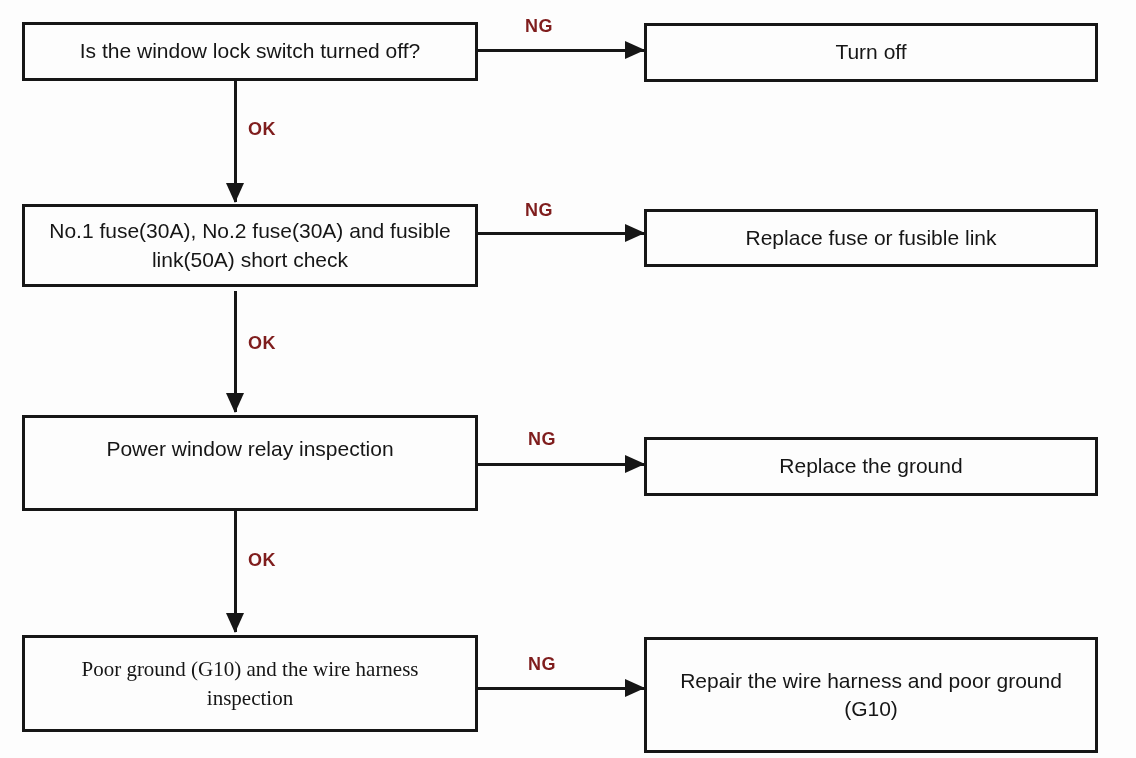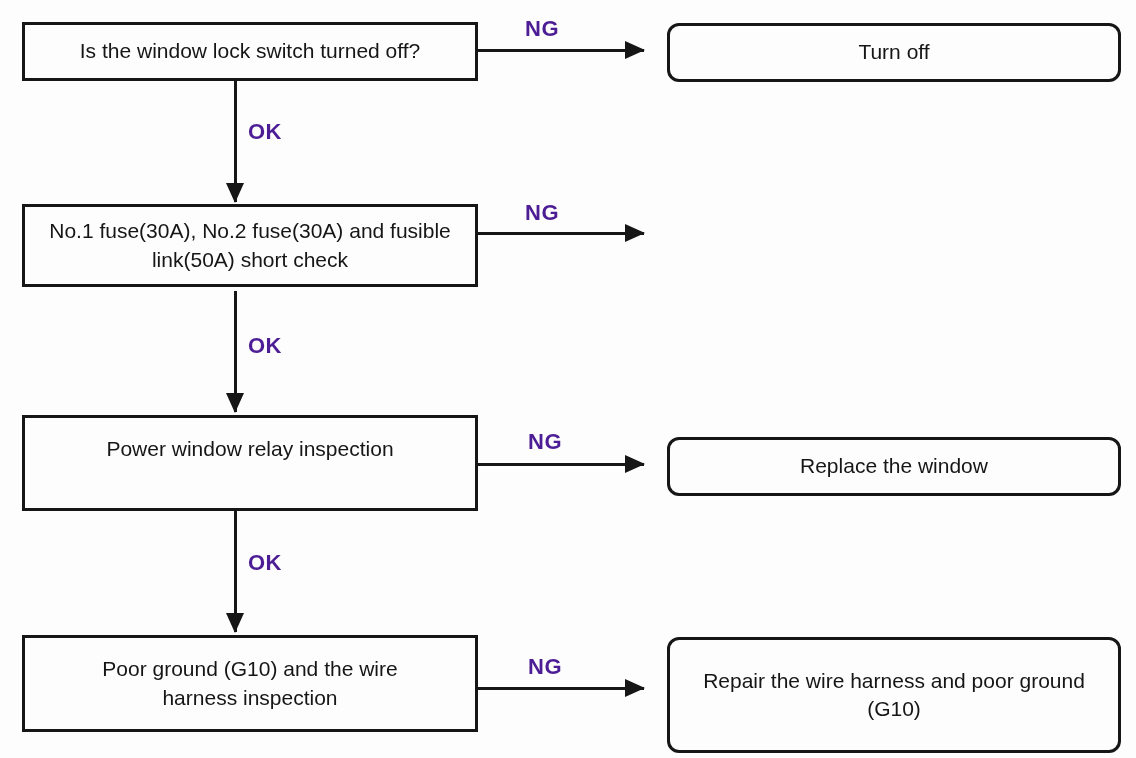--- a/index.html
+++ b/index.html
@@ -26,34 +26,34 @@
     align-items: center;
     justify-content: center;
     text-align: center;
     font-size: 21px;
     line-height: 1.35;
     padding: 4px 14px;
   }
   .node .txt { display: inline-block; }
 
   .col-left  { left: 22px;  width: 456px; }
-  .col-right { left: 667px; width: 454px; border-radius: 12px; }
+  .col-right { left: 644px; width: 454px; }
 
   .b1 { top: 22px;  height: 59px; }
   .b2 { top: 204px; height: 83px; }
   .b3 { top: 415px; height: 96px; align-items: flex-start; padding-top: 17px; }
   .b4 { top: 635px; height: 97px; }
 
   .r1 { top: 23px;  height: 59px; }
   .r2 { top: 209px; height: 58px; }
   .r3 { top: 437px; height: 59px; }
   .r4 { top: 637px; height: 116px; }
 
   .w430 .txt { max-width: 430px; }
-  .w360 .txt { max-width: 360px; }
+  .w360 .txt { max-width: 360px; font-family: Liberation Serif, serif; }
   .w410 .txt { max-width: 410px; }
 
   
   .h-arrow {
     position: absolute;
     left: 477px;
     width: 167px;
     height: 3px;
     background: #161616;
   }
@@ -87,24 +87,24 @@
     border-right: 9px solid transparent;
     border-top: 20px solid #161616;
   }
   .va1 { top: 81px;  height: 121px; }
   .va2 { top: 291px; height: 121px; }
   .va3 { top: 511px; height: 121px; }
 
   
   .edge-label {
     position: absolute;
-    font-size: 22px;
+    font-size: 18px;
     font-weight: bold;
     letter-spacing: 0.5px;
-    color: #4c1d95;
+    color: #7f1d1d;
   }
   .ng1 { left: 525px; top: 16px; }
   .ng2 { left: 525px; top: 200px; }
   .ng3 { left: 528px; top: 429px; }
   .ng4 { left: 528px; top: 654px; }
 
   .ok1 { left: 248px; top: 119px; }
   .ok2 { left: 248px; top: 333px; }
   .ok3 { left: 248px; top: 550px; }
 </style>
@@ -128,34 +128,37 @@
       <span class="head"></span>
     </div>
 
   <div class="node col-left b2 w430">
     <span class="txt">No.1 fuse(30A), No.2 fuse(30A) and fusible link(50A) short check</span>
   </div>
   <div class="edge-label ng2">NG</div>
   <div class="h-arrow ha2">
       <span class="head"></span>
     </div>
+  <div class="node col-right r2">
+    <span class="txt">Replace fuse or fusible link</span>
+  </div>
   <div class="edge-label ok2">OK</div>
   <div class="v-arrow va2">
       <span class="head"></span>
     </div>
 
   <div class="node col-left b3">
     <span class="txt">Power window relay inspection</span>
   </div>
   <div class="edge-label ng3">NG</div>
   <div class="h-arrow ha3">
       <span class="head"></span>
     </div>
   <div class="node col-right r3">
-    <span class="txt">Replace the window</span>
+    <span class="txt">Replace the ground</span>
   </div>
   <div class="edge-label ok3">OK</div>
   <div class="v-arrow va3">
       <span class="head"></span>
     </div>
 
   <div class="node col-left b4 w360">
     <span class="txt">Poor ground (G10) and the wire harness inspection</span>
   </div>
   <div class="edge-label ng4">NG</div>

